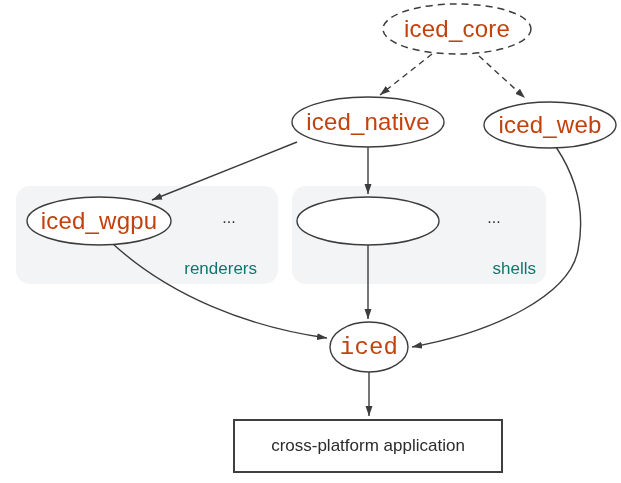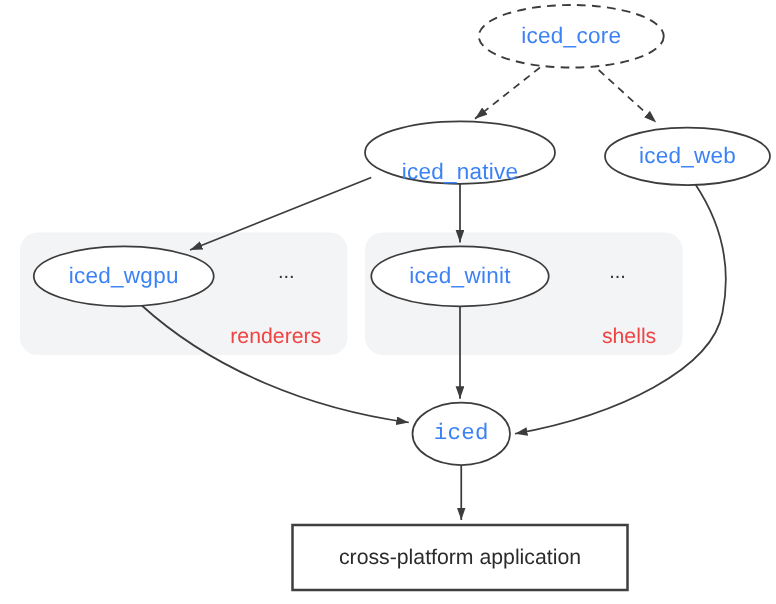--- a/index.html
+++ b/index.html
@@ -19,40 +19,40 @@
   .group-box.renderers { left: 16px; top: 186px; width: 262px; height: 98px; }
   .group-box.shells    { left: 292px; top: 186px; width: 254px; height: 98px; }
   svg.edges {
     position: absolute;
     left: 0; top: 0;
     width: 621px; height: 483px;
   }
   .node-label {
     position: absolute;
     transform: translate(-50%, -50%);
-    font-size: 18px;
-    color: #3b82f6;
+    font-size: 24px;
+    color: #c2410c;
     white-space: nowrap;
     letter-spacing: 0.2px;
   }
   .dots {
     position: absolute;
     transform: translate(-50%, -50%);
     font-size: 16px;
     color: #333333;
   }
   .group-label {
     position: absolute;
     font-size: 17px;
-    color: #ef4444;
+    color: #0f766e;
     white-space: nowrap;
     text-align: right;
   }
   .group-label.renderers { right: 364px; top: 259px; }
-  .group-label.shells    { right: 96px;  top: 259px; }
+  .group-label.shells    { right: 85px;  top: 259px; }
   .rect-node {
     position: absolute;
     left: 233px; top: 419px;
     width: 270px; height: 54px;
     box-sizing: border-box;
     background: #ffffff;
     border: 2px solid #3f3f3f;
     display: flex;
     align-items: center;
     justify-content: center;
@@ -87,24 +87,23 @@
 
     <ellipse cx="457" cy="29" rx="74" ry="25" fill="#ffffff" stroke="#3c3c3c" stroke-width="1.5" stroke-dasharray="7 5"></ellipse>
     <ellipse cx="368" cy="122" rx="76" ry="25" fill="#ffffff" stroke="#3c3c3c" stroke-width="1.4"></ellipse>
     <ellipse cx="550" cy="125" rx="66" ry="23" fill="#ffffff" stroke="#3c3c3c" stroke-width="1.4"></ellipse>
     <ellipse cx="99" cy="221" rx="72" ry="24" fill="#ffffff" stroke="#3c3c3c" stroke-width="1.4"></ellipse>
     <ellipse cx="368" cy="221" rx="71" ry="24" fill="#ffffff" stroke="#3c3c3c" stroke-width="1.4"></ellipse>
     <ellipse cx="369" cy="347" rx="39" ry="25" fill="#ffffff" stroke="#3c3c3c" stroke-width="1.4"></ellipse>
   </svg>
 
   <div class="node-label" style="left:457px; top:29px;">iced_core</div>
-  <div class="node-label" style="left:368px; top:122px;margin-top:16px;">iced_native</div>
+  <div class="node-label" style="left:368px; top:122px;">iced_native</div>
   <div class="node-label" style="left:99px; top:221px;">iced_wgpu</div>
   <div class="node-label" style="left:550px; top:125px;">iced_web</div>
-  <div class="node-label" style="left:368px; top:221px;">iced_winit</div>
   <div class="node-label" style="left:369px; top:347px;font-family:Liberation Mono, monospace;">iced</div>
 
   <div class="dots" style="left:229px; top:218px;">...</div>
   <div class="dots" style="left:494px; top:218px;">...</div>
 
   <div class="group-label renderers">renderers</div>
   <div class="group-label shells">shells</div>
 
   <div class="rect-node">
     <span>cross-platform application</span>

